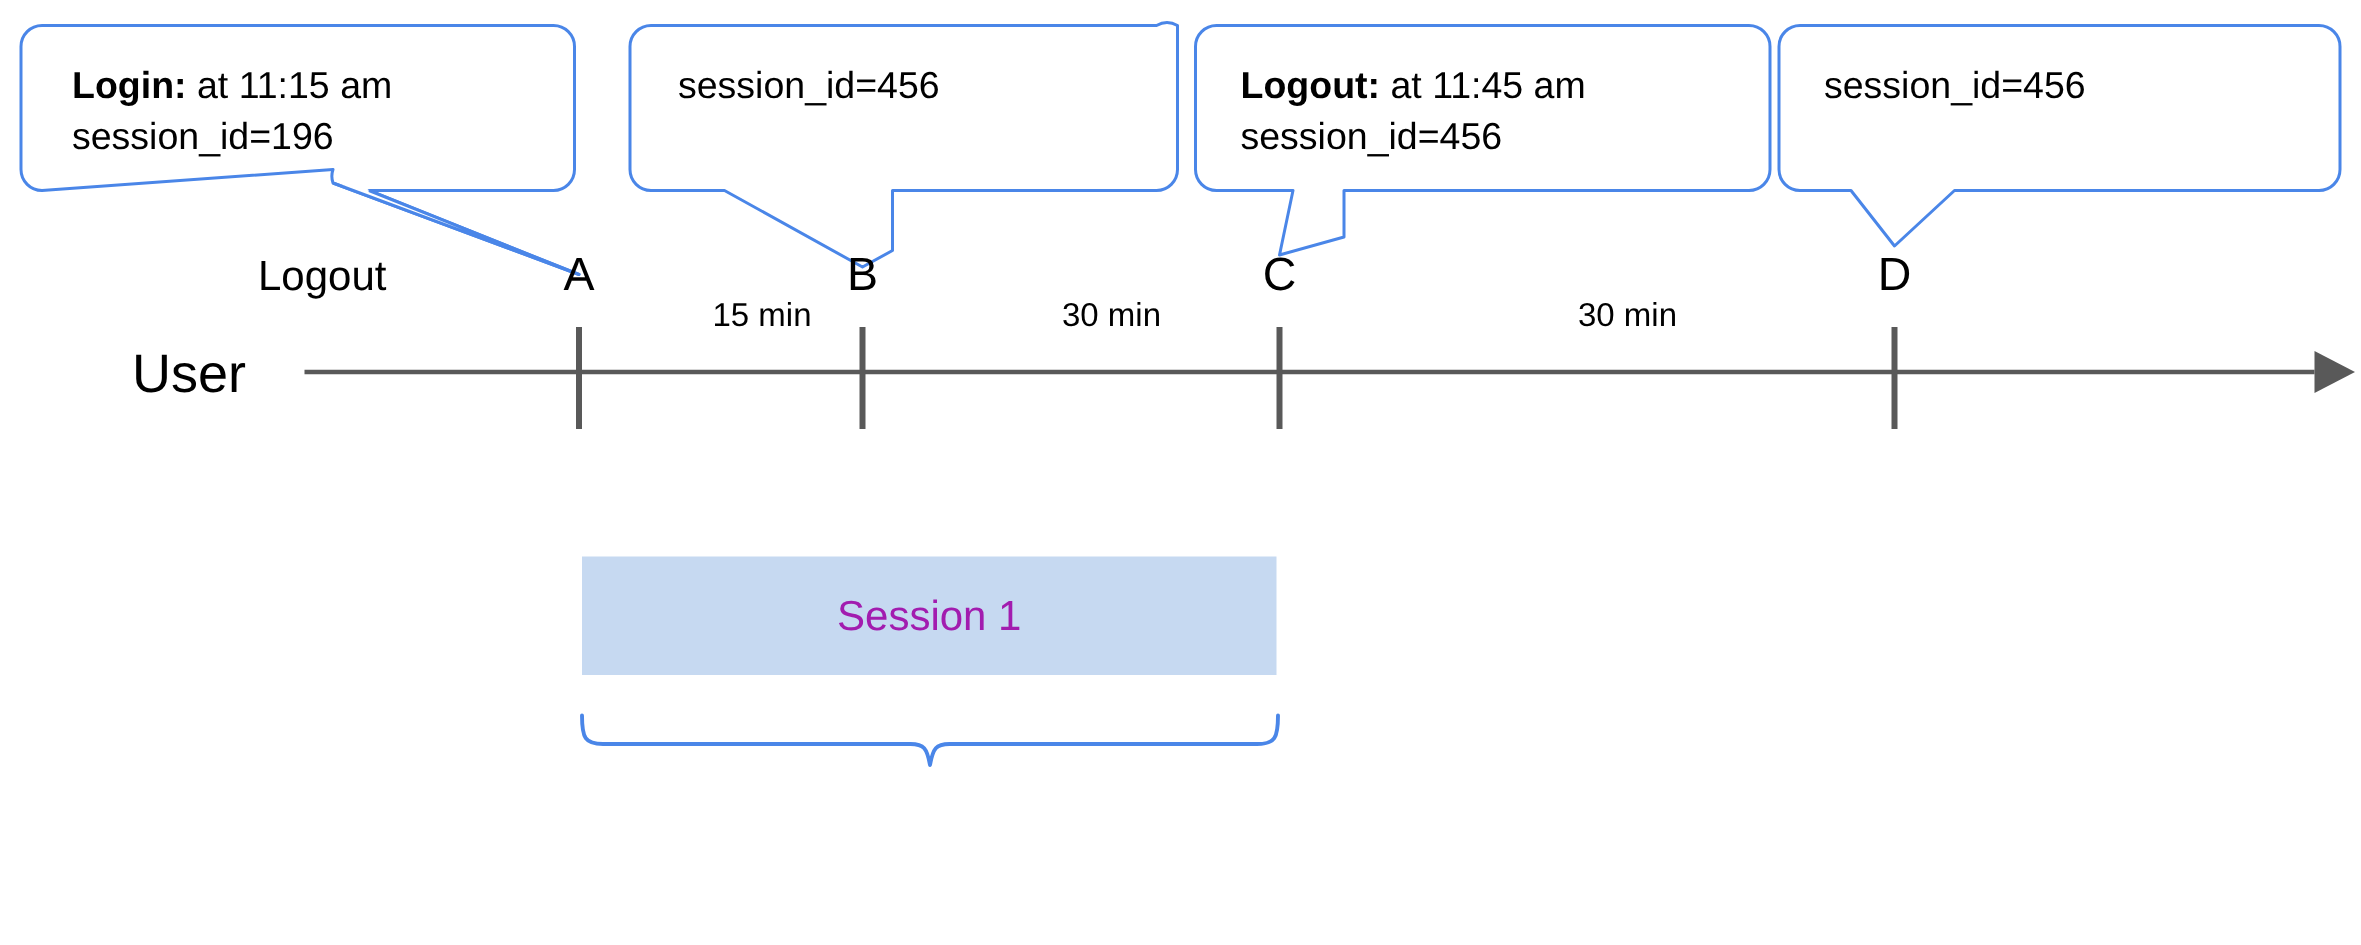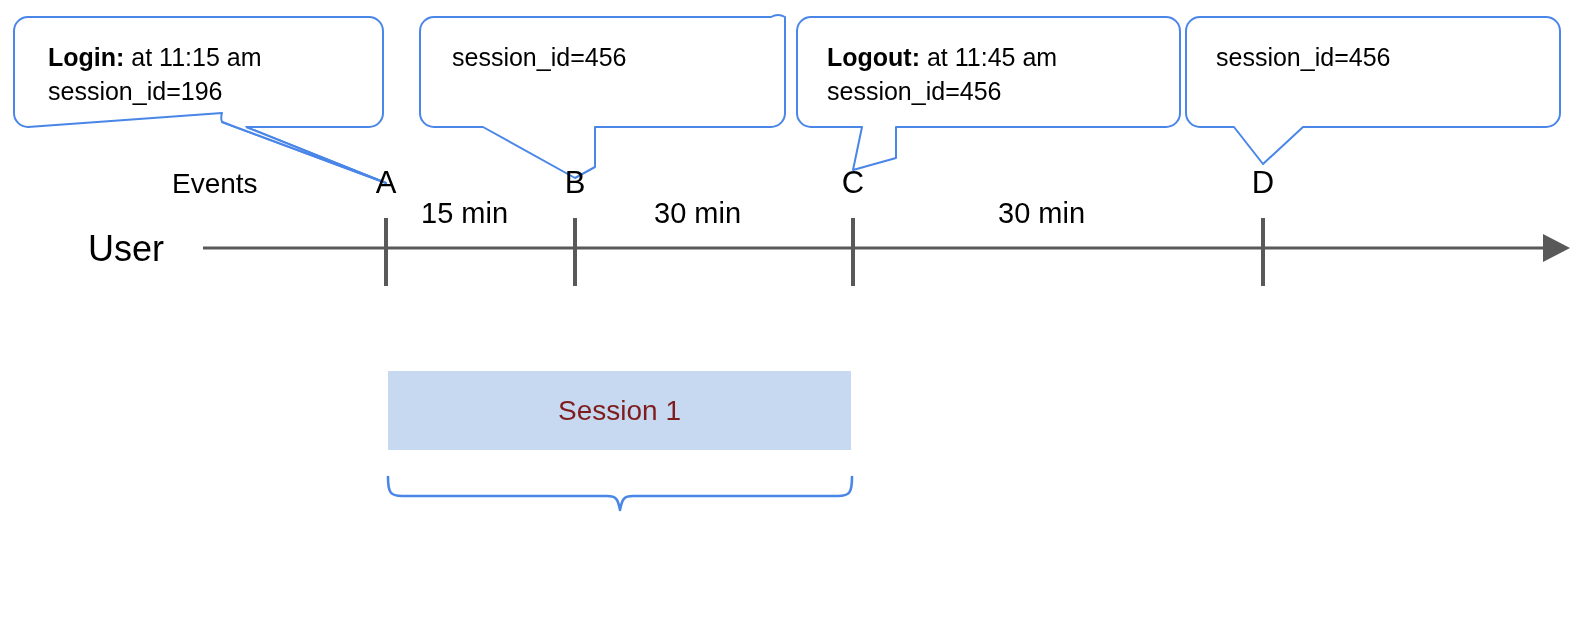--- a/index.html
+++ b/index.html
@@ -50,33 +50,33 @@
   }
   .event-letter {
     position: absolute;
     font-size: 31px;
     color: #000000;
     text-align: center;
     white-space: nowrap;
   }
   .interval-label {
     position: absolute;
-    font-size: 29px;
-    color: #000000;
-    text-align: left;
+    font-size: 22px;
+    color: #000000;
+    text-align: right;
     white-space: nowrap;
   }
   .session-box {
     position: absolute;
     background: #c6d9f1;
     display: flex;
     align-items: center;
     justify-content: center;
     font-size: 28px;
-    color: #7f1d1d;
+    color: #a21caf;
   }
   .session-length {
     position: absolute;
     font-size: 28px;
     color: #000000;
     text-align: center;
     white-space: nowrap;
   }
 </style>
 </head>
@@ -189,21 +189,21 @@
     <div>
       <b>Logout:</b><span> at 11:45 am</span>
     </div>
     <div>session_id=456</div>
   </div>
 
   <div class="callout-text" style="left:1216px; top:40px;">
     <div>session_id=456</div>
   </div>
 
-  <div class="axis-label label-events" style="left:172px; top:168px;">Events</div>
+  <div class="axis-label label-events" style="left:172px; top:168px;">Logout</div>
   <div class="axis-label label-user" style="left:88px; top:228px;">User</div>
 
   <div class="event-letter" style="left:366px; top:165px; width:40px;">A</div>
   <div class="event-letter" style="left:555px; top:165px; width:40px;">B</div>
   <div class="event-letter" style="left:833px; top:165px; width:40px;">C</div>
   <div class="event-letter" style="left:1243px; top:165px; width:40px;">D</div>
 
   <div class="interval-label" style="left:421px; top:197px; width:120px;">15 min</div>
   <div class="interval-label" style="left:654px; top:197px; width:120px;">30 min</div>
   <div class="interval-label" style="left:998px; top:197px; width:120px;">30 min</div>

